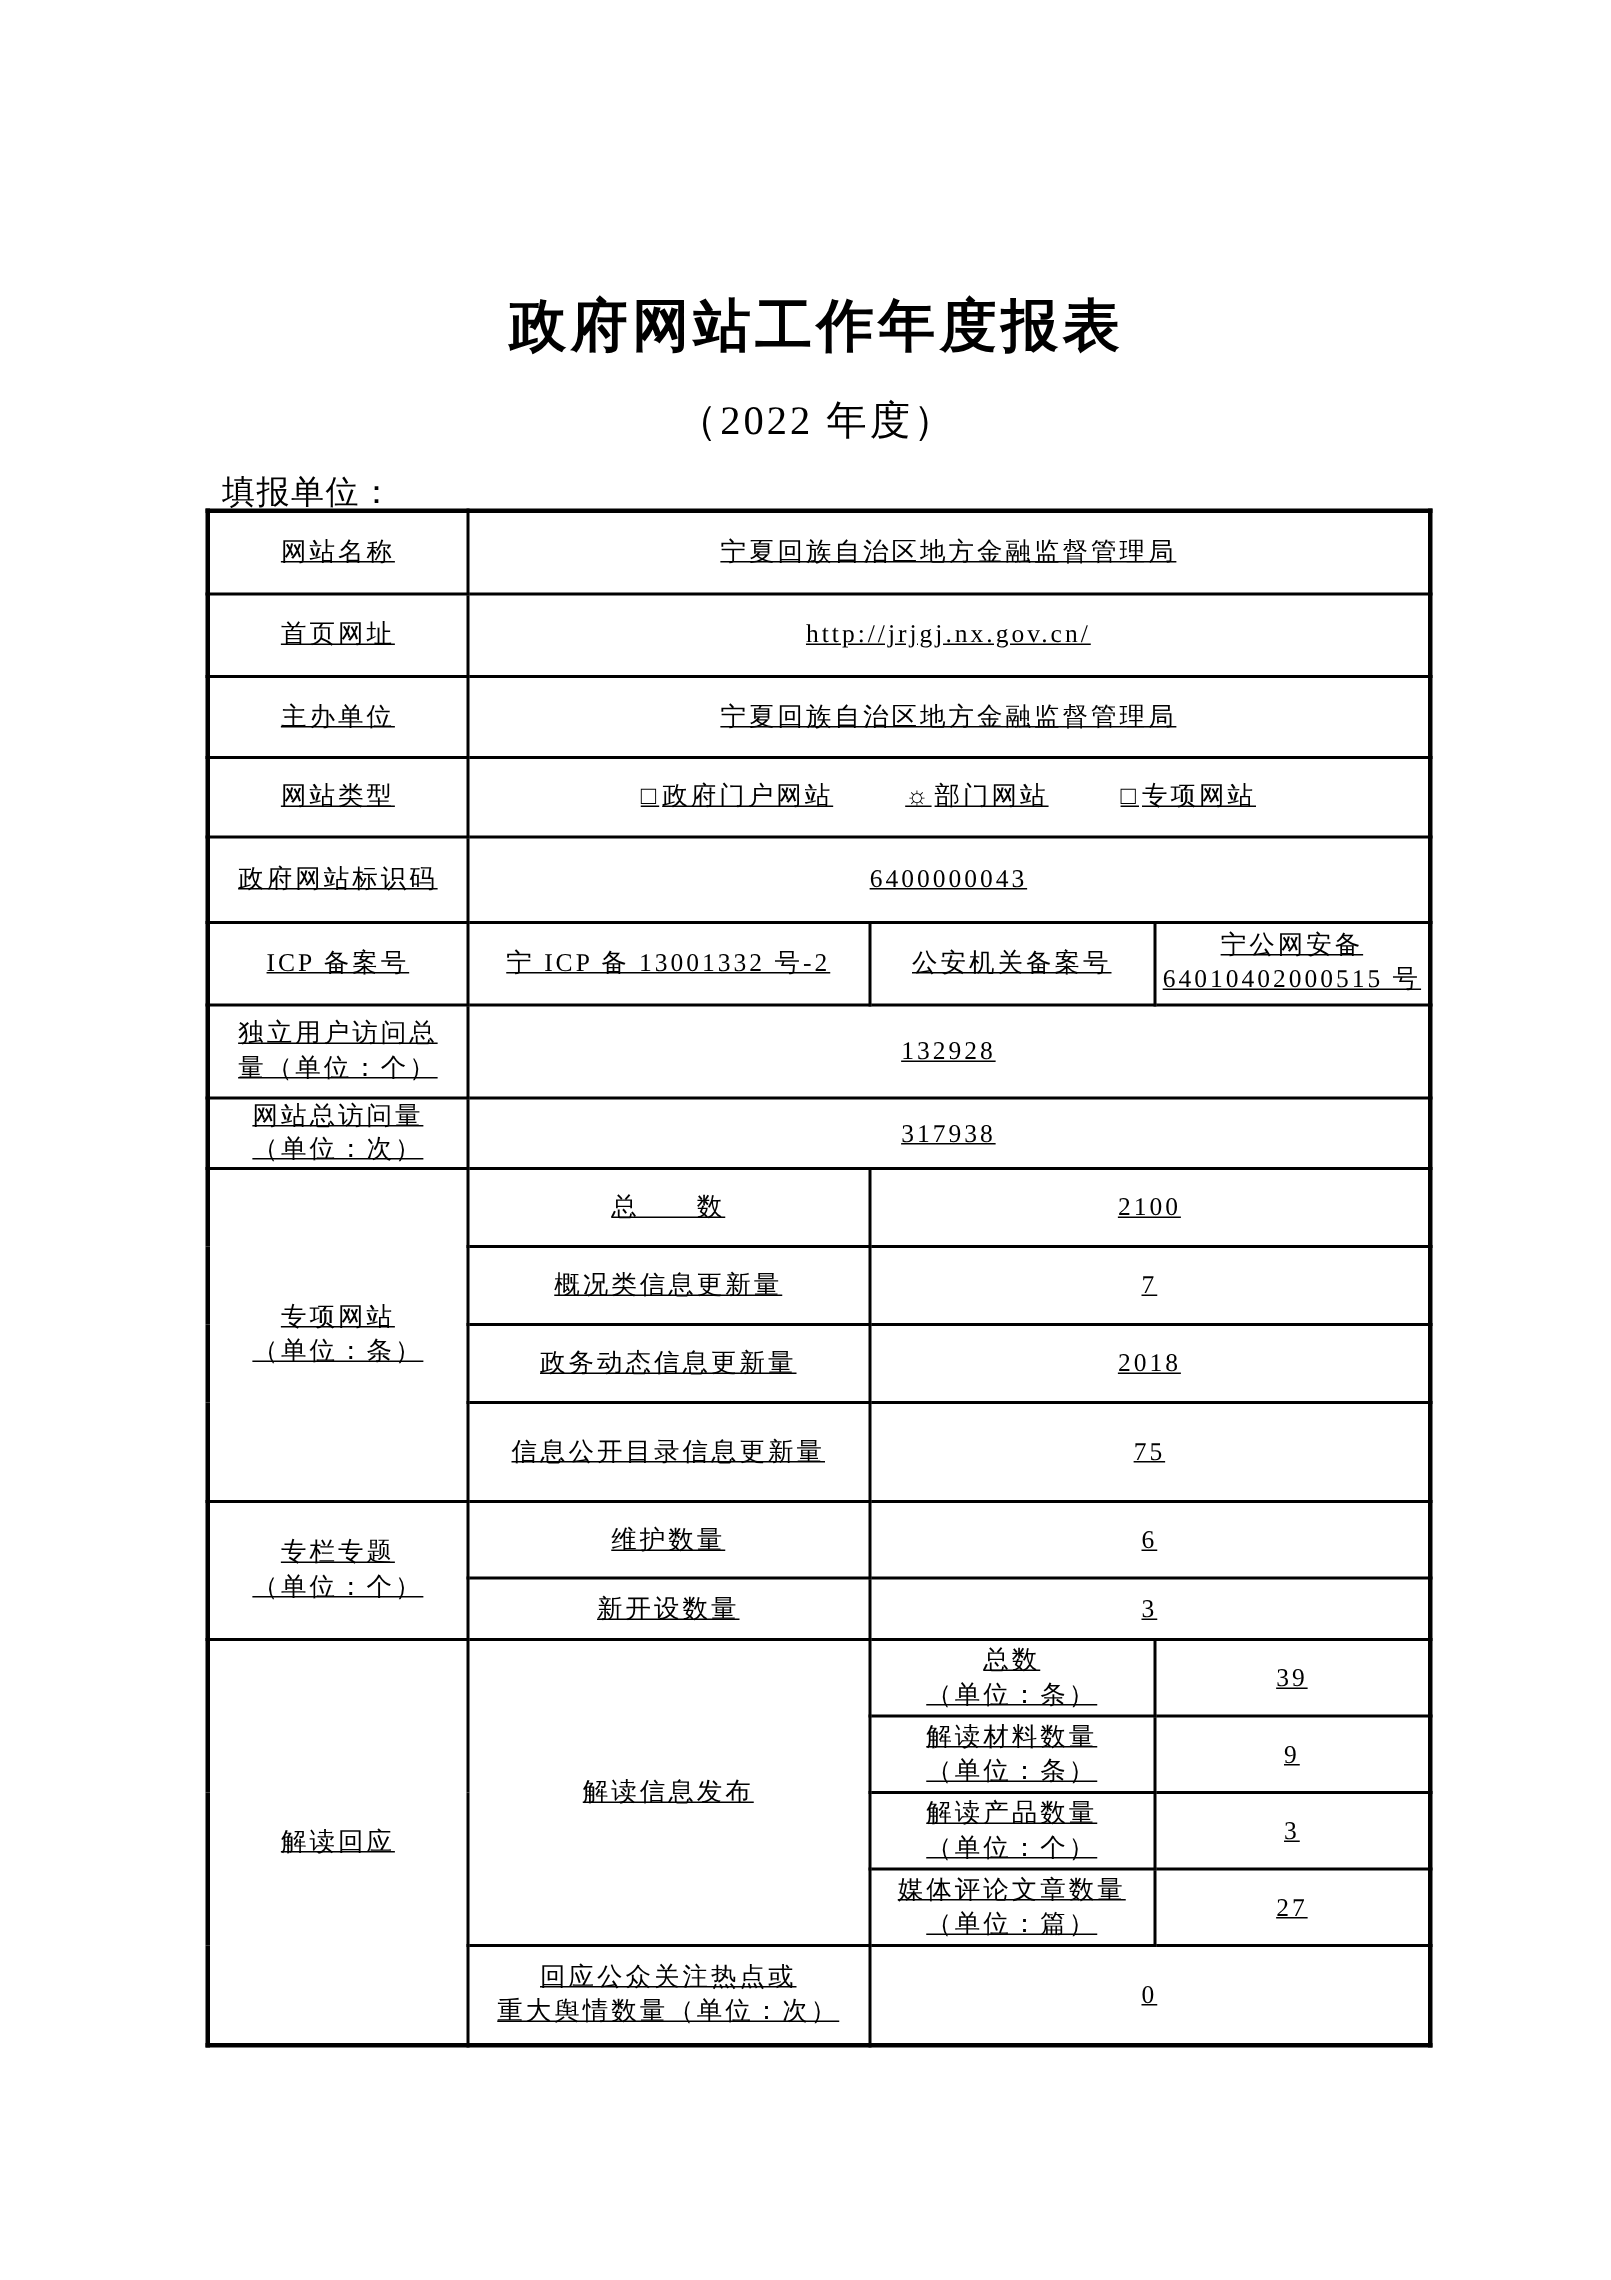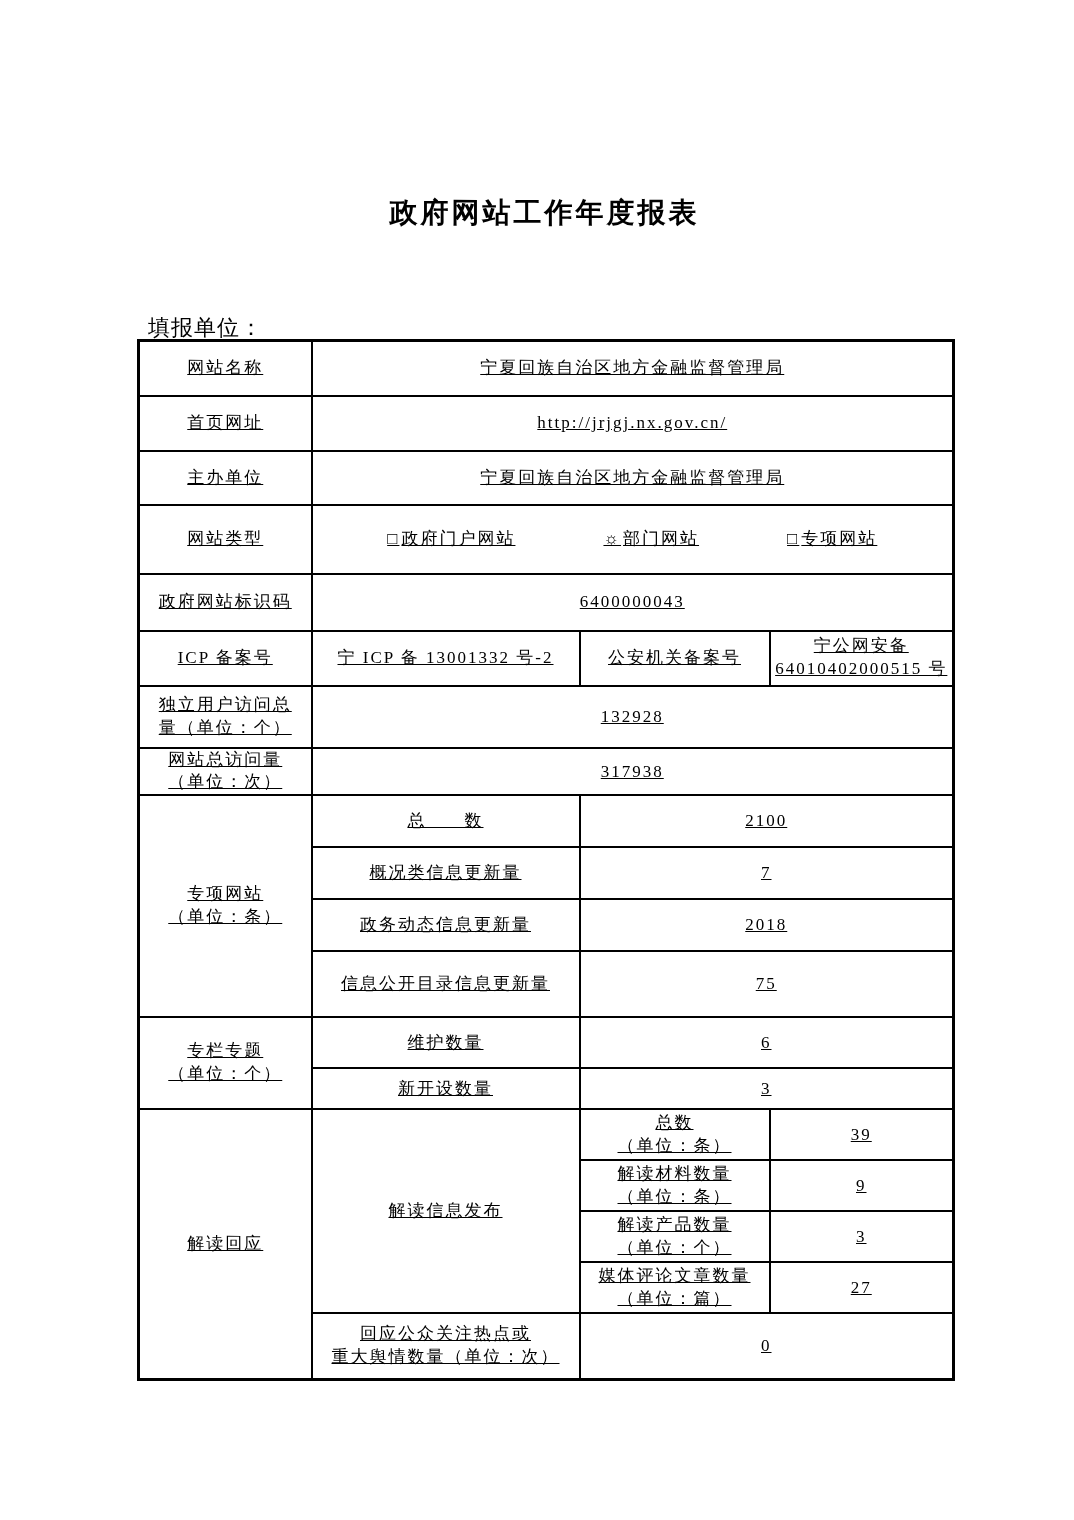--- a/index.html
+++ b/index.html
@@ -14,21 +14,21 @@
     background: #ffffff;
     font-family: "Liberation Serif", "DejaVu Serif", serif;
     color: #000000;
   }
   .doc-title {
     position: absolute;
     top: 198px;
     left: 137px;
     width: 815px;
     text-align: center;
-    font-size: 28px;
+    font-size: 38px;
     font-weight: 900;
     letter-spacing: 3px;
     line-height: 1.1;
   }
   .doc-subtitle {
     position: absolute;
     top: 262px;
     left: 137px;
     width: 815px;
     text-align: center;
@@ -64,31 +64,32 @@
     line-height: 1.4;
     overflow: hidden;
   }
   .two-line div { line-height: 1.35; }
   .latin { letter-spacing: 3px; }
   .num   { letter-spacing: 2px; }
   .type-options {
     display: flex;
     justify-content: center;
     align-items: center;
-    gap: 88px;
+    gap: 48px;
   }
   .type-option { white-space: nowrap; }
   .type-option .mark { margin-right: 2px; font-size: 17px; }
 </style>
 </head>
 <body>
 
 <div class="page">
 
   <div class="doc-title">政府网站工作年度报表</div>
+  <div class="doc-subtitle">（2022 年度）</div>
   <div class="filler-label">填报单位：</div>
 
   <div class="report-table-wrap">
     <table class="report">
       <colgroup>
         <col style="width:173px">
         <col style="width:268px">
         <col style="width:190px">
         <col style="width:184px">
       </colgroup>
@@ -102,21 +103,21 @@
       <tr style="height:55px">
         <td>首页网址</td>
         <td colspan="3" class="latin">http://jrjgj.nx.gov.cn/</td>
       </tr>
 
       <tr style="height:54px">
         <td>主办单位</td>
         <td colspan="3">宁夏回族自治区地方金融监督管理局</td>
       </tr>
 
-      <tr style="height:69px">
+      <tr style="height:53px">
         <td>网站类型</td>
         <td colspan="3">
           <div class="type-options">
             <span class="type-option"><span class="mark">□</span><span>政府门户网站</span></span>
             <span class="type-option"><span class="mark">☼</span><span>部门网站</span></span>
             <span class="type-option"><span class="mark">□</span><span>专项网站</span></span>
           </div>
         </td>
       </tr>
 

